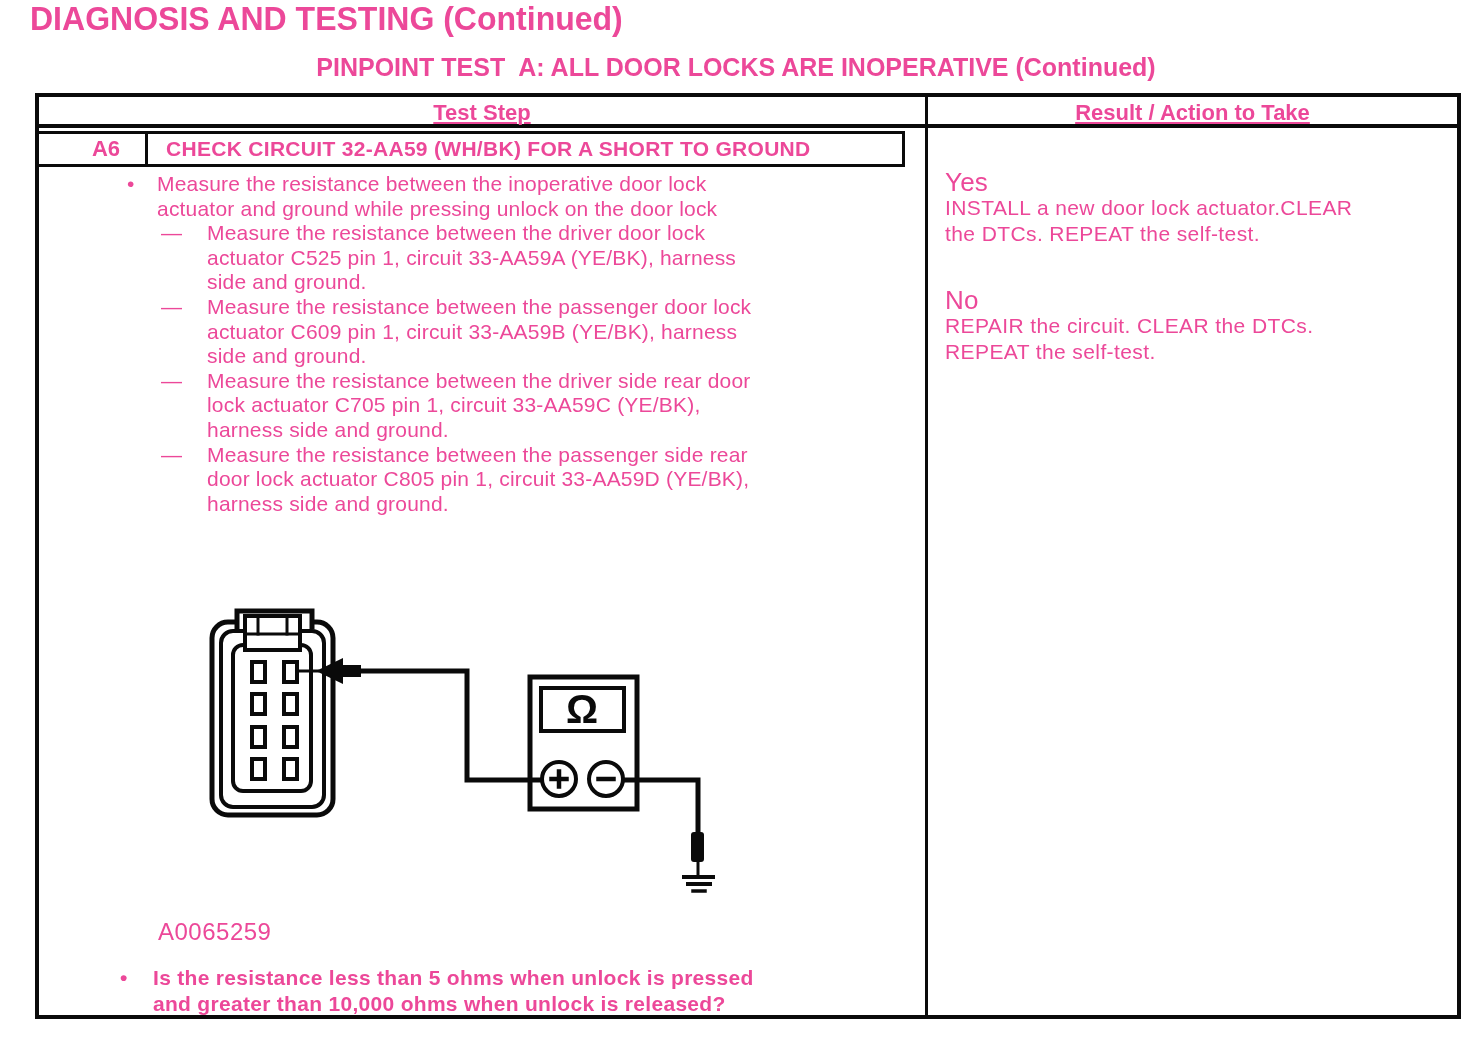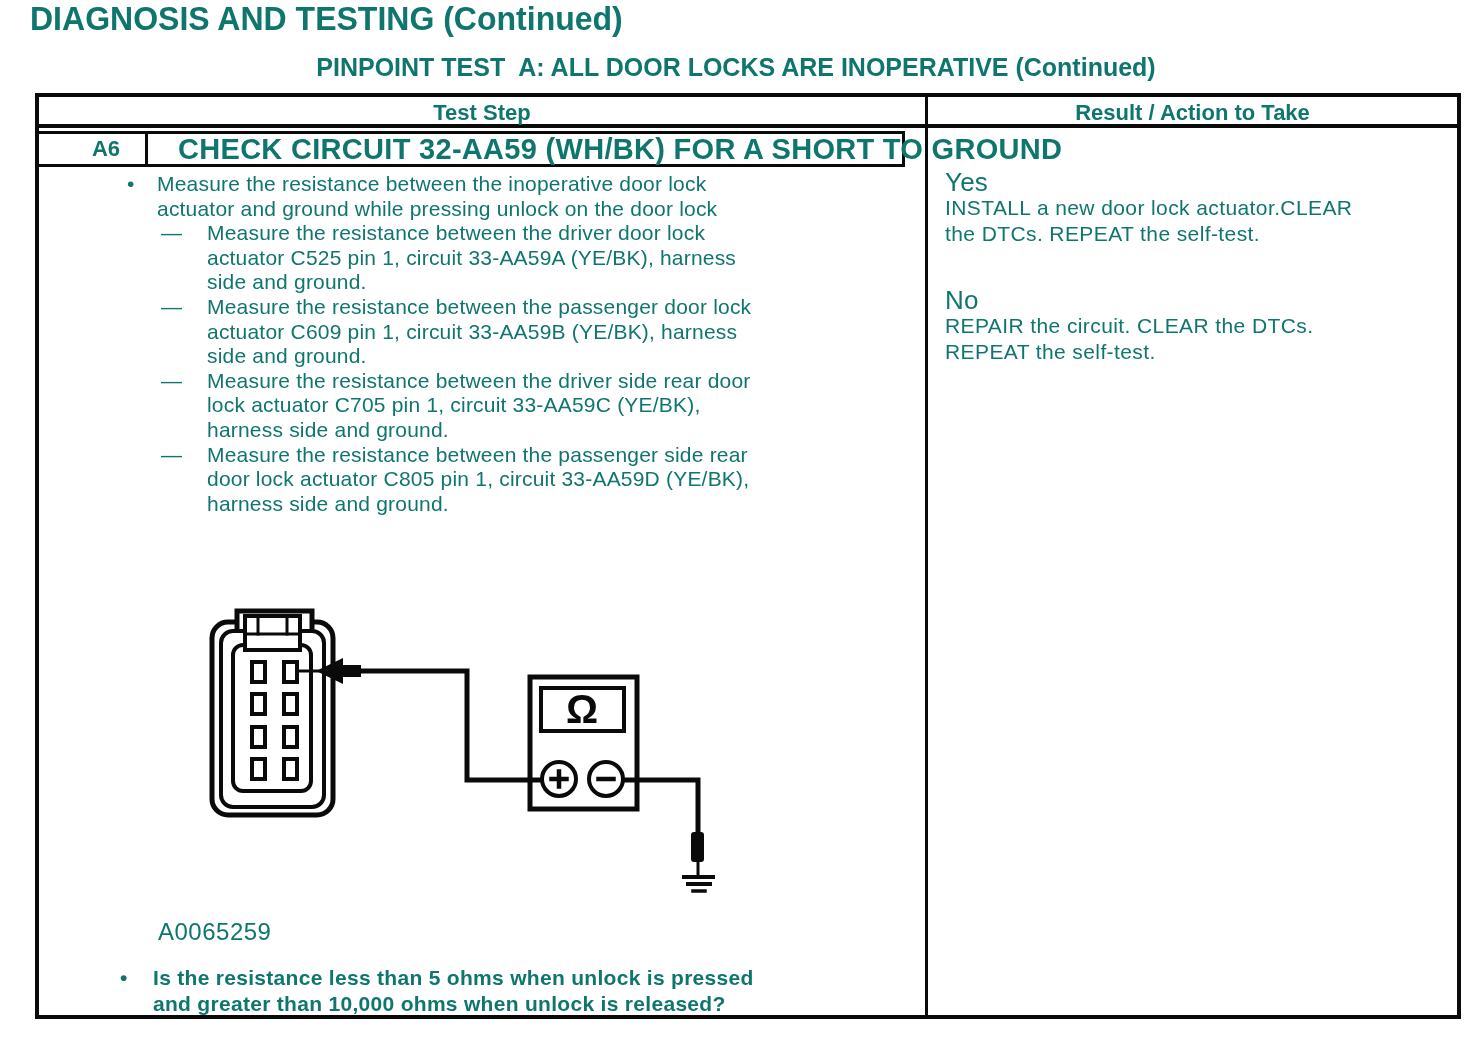--- a/index.html
+++ b/index.html
@@ -1,50 +1,50 @@
 <!DOCTYPE html>
 <html><head>
 <meta charset="utf-8">
 <style>
   html,body { margin:0; padding:0; background:#e8e8e8; }
   .page {
     position:relative; width:1472px; height:1038px;
-    background:#ffffff; color:#0f766e; overflow:hidden;
+    background:#ffffff; color:#ec4899; overflow:hidden;
     font-family:"Liberation Sans", sans-serif;
   }
   .title {
     position:absolute; left:30px; top:0px;
     font-size:33px; font-weight:bold; letter-spacing:0px;
     transform:scaleX(0.97); transform-origin:left top; white-space:pre;
   }
   .subtitle {
     position:absolute; left:0; top:53px; width:1472px;
     text-align:center; font-size:25px; font-weight:bold; white-space:pre;
   }
   .ptable {
     position:absolute; left:35px; top:93px; width:1426px; height:926px;
     border:4px solid #0a0a0a; box-sizing:border-box;
   }
   .col-divider { position:absolute; left:886px; top:0; bottom:0; width:3px; background:#0a0a0a; }
   .header-underline { position:absolute; left:0; right:0; top:27px; height:4px; background:#0a0a0a; }
-  .hdr { position:absolute; top:3px; font-size:22px; font-weight:bold; text-align:center; }
+  .hdr { position:absolute; top:3px; font-size:22px; font-weight:bold; text-align:center;text-decoration:underline; }
   .hdr-left  { left:0; width:886px; }
   .hdr-right { left:889px; right:0; }
   .step-row {
     position:absolute; left:0; top:34px; width:866px; height:36px;
     border:3px solid #0a0a0a; border-left:none; box-sizing:border-box;
     display:flex; align-items:center;
   }
   .step-id {
     width:78px; align-self:stretch; flex:0 0 auto;
     border-right:3px solid #0a0a0a;
     display:flex; align-items:center; justify-content:center;
     font-size:22px; font-weight:bold;padding-left:28px;
   }
-  .step-title { padding-left:30px; font-size:29px; font-weight:bold; letter-spacing:0.3px; white-space:nowrap; }
+  .step-title { padding-left:18px; font-size:21px; font-weight:bold; letter-spacing:0.3px; white-space:nowrap; }
   .instructions {
     position:absolute; left:118px; top:75px; width:760px;
     font-size:21px; line-height:24.6px; letter-spacing:0.2px;
   }
   .bullet-dot { position:absolute; left:-30px; top:0; font-size:21px; }
   .substep { position:relative; padding-left:50px; }
   .substep .dash { position:absolute; left:4px; top:0; }
   .diagram { position:absolute; left:151px; top:501px; }
   .figure-id { position:absolute; left:119px; top:821px; font-size:24px; letter-spacing:0.5px; }
   .question {

